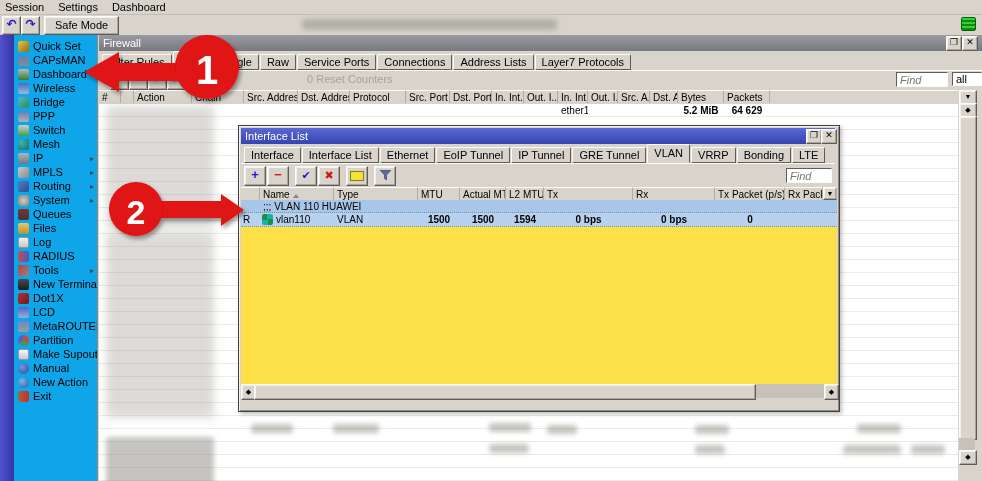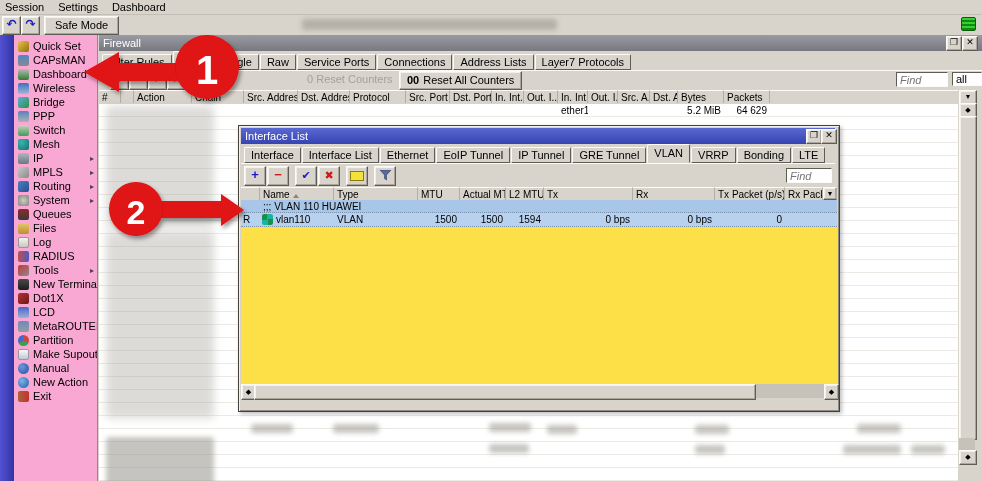--- a/index.html
+++ b/index.html
@@ -15,21 +15,21 @@
   .menubar{position:absolute;left:0;top:0;width:982px;height:14px;background:#d8d4cb;border-bottom:1px solid #c2beb5;display:flex;align-items:center;gap:14px;padding-left:5px;font-size:11px;}
   .menubar span{cursor:default;}
   .topbar{position:absolute;left:0;top:15px;width:982px;height:20px;background:#d8d4cb;border-bottom:1px solid #b6b2a9;}
   .tb-btn{position:absolute;top:1px;width:17px;height:17px;text-align:center;line-height:15px;font-size:12px;color:#2020b8;font-weight:bold;}
   .safemode{position:absolute;left:44px;top:1px;height:17px;padding:0 10px;line-height:16px;font-size:11px;text-align:center;}
   .conn-ind{position:absolute;left:961px;top:2px;width:13px;height:12px;border:1px solid #0a5c0a;border-radius:2px;background:repeating-linear-gradient(180deg,#35d035 0 2px,#0f8a0f 2px 4px);}
 
   
   .brand{position:absolute;left:0;top:35px;width:14px;height:446px;background:linear-gradient(90deg,#5252d2,#3434a6);}
   .brand-text{position:absolute;left:1px;bottom:6px;transform-origin:0 100%;transform:rotate(-90deg);white-space:nowrap;color:#fff;font-size:12px;letter-spacing:.5px;}
-  .sidebar{position:absolute;left:14px;top:35px;width:83px;height:446px;background:#f9a8d4;border-right:1px solid #9b978e;}
+  .sidebar{position:absolute;left:14px;top:35px;width:83px;height:446px;background:#0ea5e9;border-right:1px solid #9b978e;}
   .sb-item{position:relative;height:14px;display:flex;align-items:center;padding-left:4px;gap:4px;cursor:default;}
   .sb-item:first-child{margin-top:4px;}
   .sb-ico{width:11px;height:11px;border-radius:2px;flex:0 0 11px;}
   .sb-label{font-size:11px;white-space:nowrap;}
   .sb-arrow{position:absolute;right:3px;top:3px;font-size:8px;color:#444;}
 
   
   .fw{position:absolute;left:97px;top:35px;width:885px;height:446px;background:#d8d4cb;border-left:1px solid #8f8b82;}
   .fw-title{position:absolute;left:1px;top:0;width:884px;height:16px;background:linear-gradient(180deg,#9a9aa2,#787880);color:#fff;font-size:11px;line-height:16px;padding-left:4px;box-sizing:border-box;}
   .win-btn{position:absolute;top:1px;width:14px;height:13px;line-height:11px;text-align:center;font-size:9px;color:#000;}
@@ -47,21 +47,21 @@
   .fake-select{position:absolute;height:14px;line-height:13px;padding-left:3px;font-size:11px;background:#fff;box-sizing:border-box;}
   .dd-btn{position:absolute;height:15px;width:13px;text-align:center;line-height:13px;font-size:7px;}
 
   
   .thead{position:absolute;display:flex;height:13px;background:#d8d4cb;font-size:10px;}
   .hc{height:13px;line-height:13px;padding-left:3px;box-sizing:border-box;border-right:1px solid #b2aea5;border-top:1px solid #fcfbf8;white-space:nowrap;overflow:hidden;position:relative;}
   .sort-tri{display:inline-block;width:0;height:0;border-left:3px solid transparent;border-right:3px solid transparent;border-bottom:4px solid #8a867e;margin-left:3px;}
   .fw-body{position:absolute;left:1px;top:69px;width:859px;height:394px;background:repeating-linear-gradient(180deg,#ffffff 0 12px,#eceae5 12px 13px);}
   .fw-row1{position:absolute;left:0;top:0;width:859px;height:13px;display:flex;font-size:10px;}
   .cell{height:13px;line-height:13px;box-sizing:border-box;white-space:nowrap;overflow:hidden;padding:0 3px;}
-  .num{text-align:right;}
+  .num{text-align:center;font-weight:bold;}
 
   
   .vsb{position:absolute;}
 
   .fw-status{position:absolute;left:1px;top:430px;width:884px;height:14px;background:#d8d4cb;border-top:1px solid #fcfbf8;box-shadow:0 -2px 0 #b2aea5;font-size:10.5px;line-height:14px;padding-left:4px;box-sizing:border-box;}
 
   
   .dlg{position:absolute;left:238px;top:125px;width:600px;height:285px;background:#d8d4cb;border:1px solid #45413a;box-shadow:inset 1px 1px 0 #f2f0ea, inset -1px -1px 0 #8f8b82, 2px 2px 4px rgba(0,0,0,.25);z-index:10;}
   .dlg-title{position:absolute;left:2px;top:2px;width:594px;height:16px;background:linear-gradient(180deg,#5a68d2,#3644b2);color:#fff;font-size:11px;line-height:16px;padding-left:4px;box-sizing:border-box;}
   .dlg-tabs{position:absolute;left:2px;top:19px;width:594px;height:19px;border-bottom:1px solid #fcfbf8;display:flex;align-items:flex-end;padding-left:3px;gap:1px;box-sizing:border-box;}
@@ -237,21 +237,20 @@
       <div class="tab">Layer7 Protocols</div>
     </div>
 
     <div class="fw-toolbar">
       <div class="mini-btn raised dis" style="left:3px;"><span>+</span></div>
       <div class="mini-btn raised dis" style="left:22px;"><span>−</span></div>
       <div class="mini-btn raised dis" style="left:41px;"><span>✔</span></div>
       <div class="mini-btn raised dis" style="left:60px;"><span>✖</span></div>
       <div class="mini-btn raised dis" style="left:79px;"><span>▮</span></div>
       <div class="reset-dis"><span class="ghost">0</span> <span>Reset Counters</span></div>
-      <div class="reset-all raised"><span class="bold-00">00</span><span>Reset All Counters</span></div>
       <input class="find-input inset abs" style="left: 789px; top: 1px;" placeholder="Find">
       <div class="fake-select inset" style="left:845px;top:1px;width:30px;">all</div>
       <div class="dd-btn raised" style="left:875px;top:1px;"><span>▼<br>▼</span></div>
     </div>
 
     <div class="thead" style="left:1px;top:55px;width:859px;">
       <div class="hc" style="width:22px;">#</div>
       <div class="hc" style="width:13px;"></div>
       <div class="hc" style="width:58px;">Action</div>
       <div class="hc" style="width:52px;">Chain</div>

